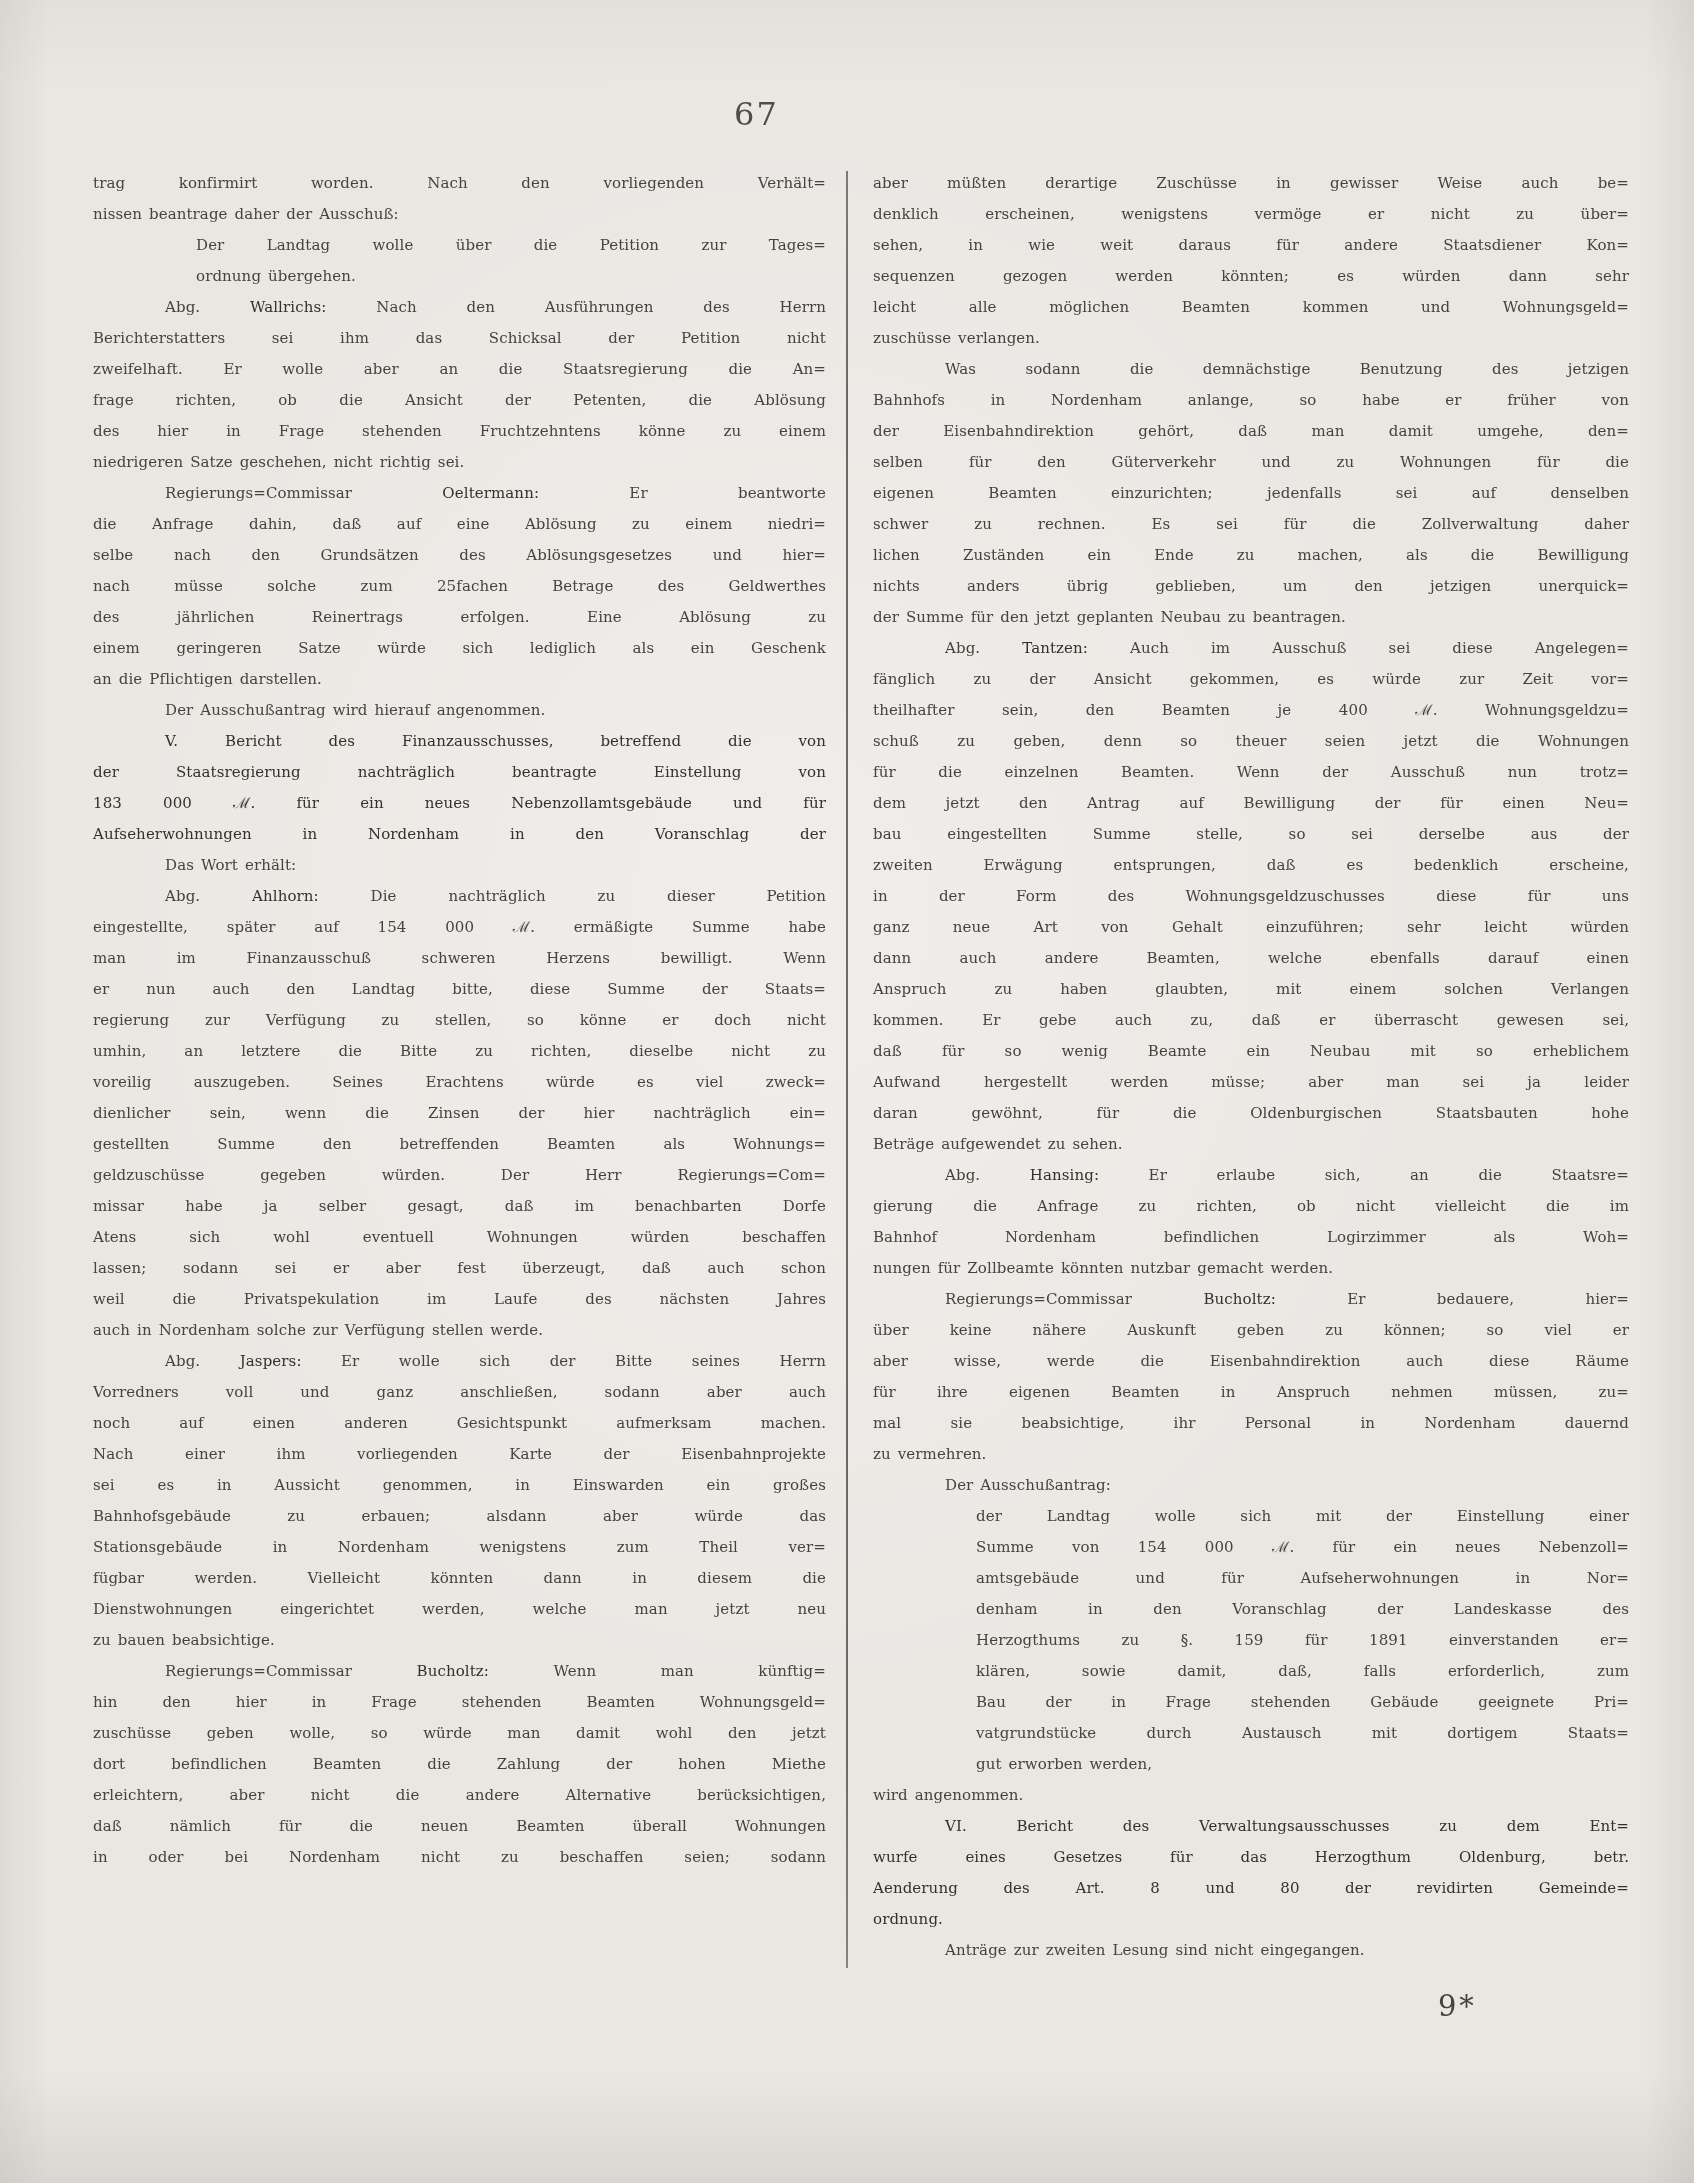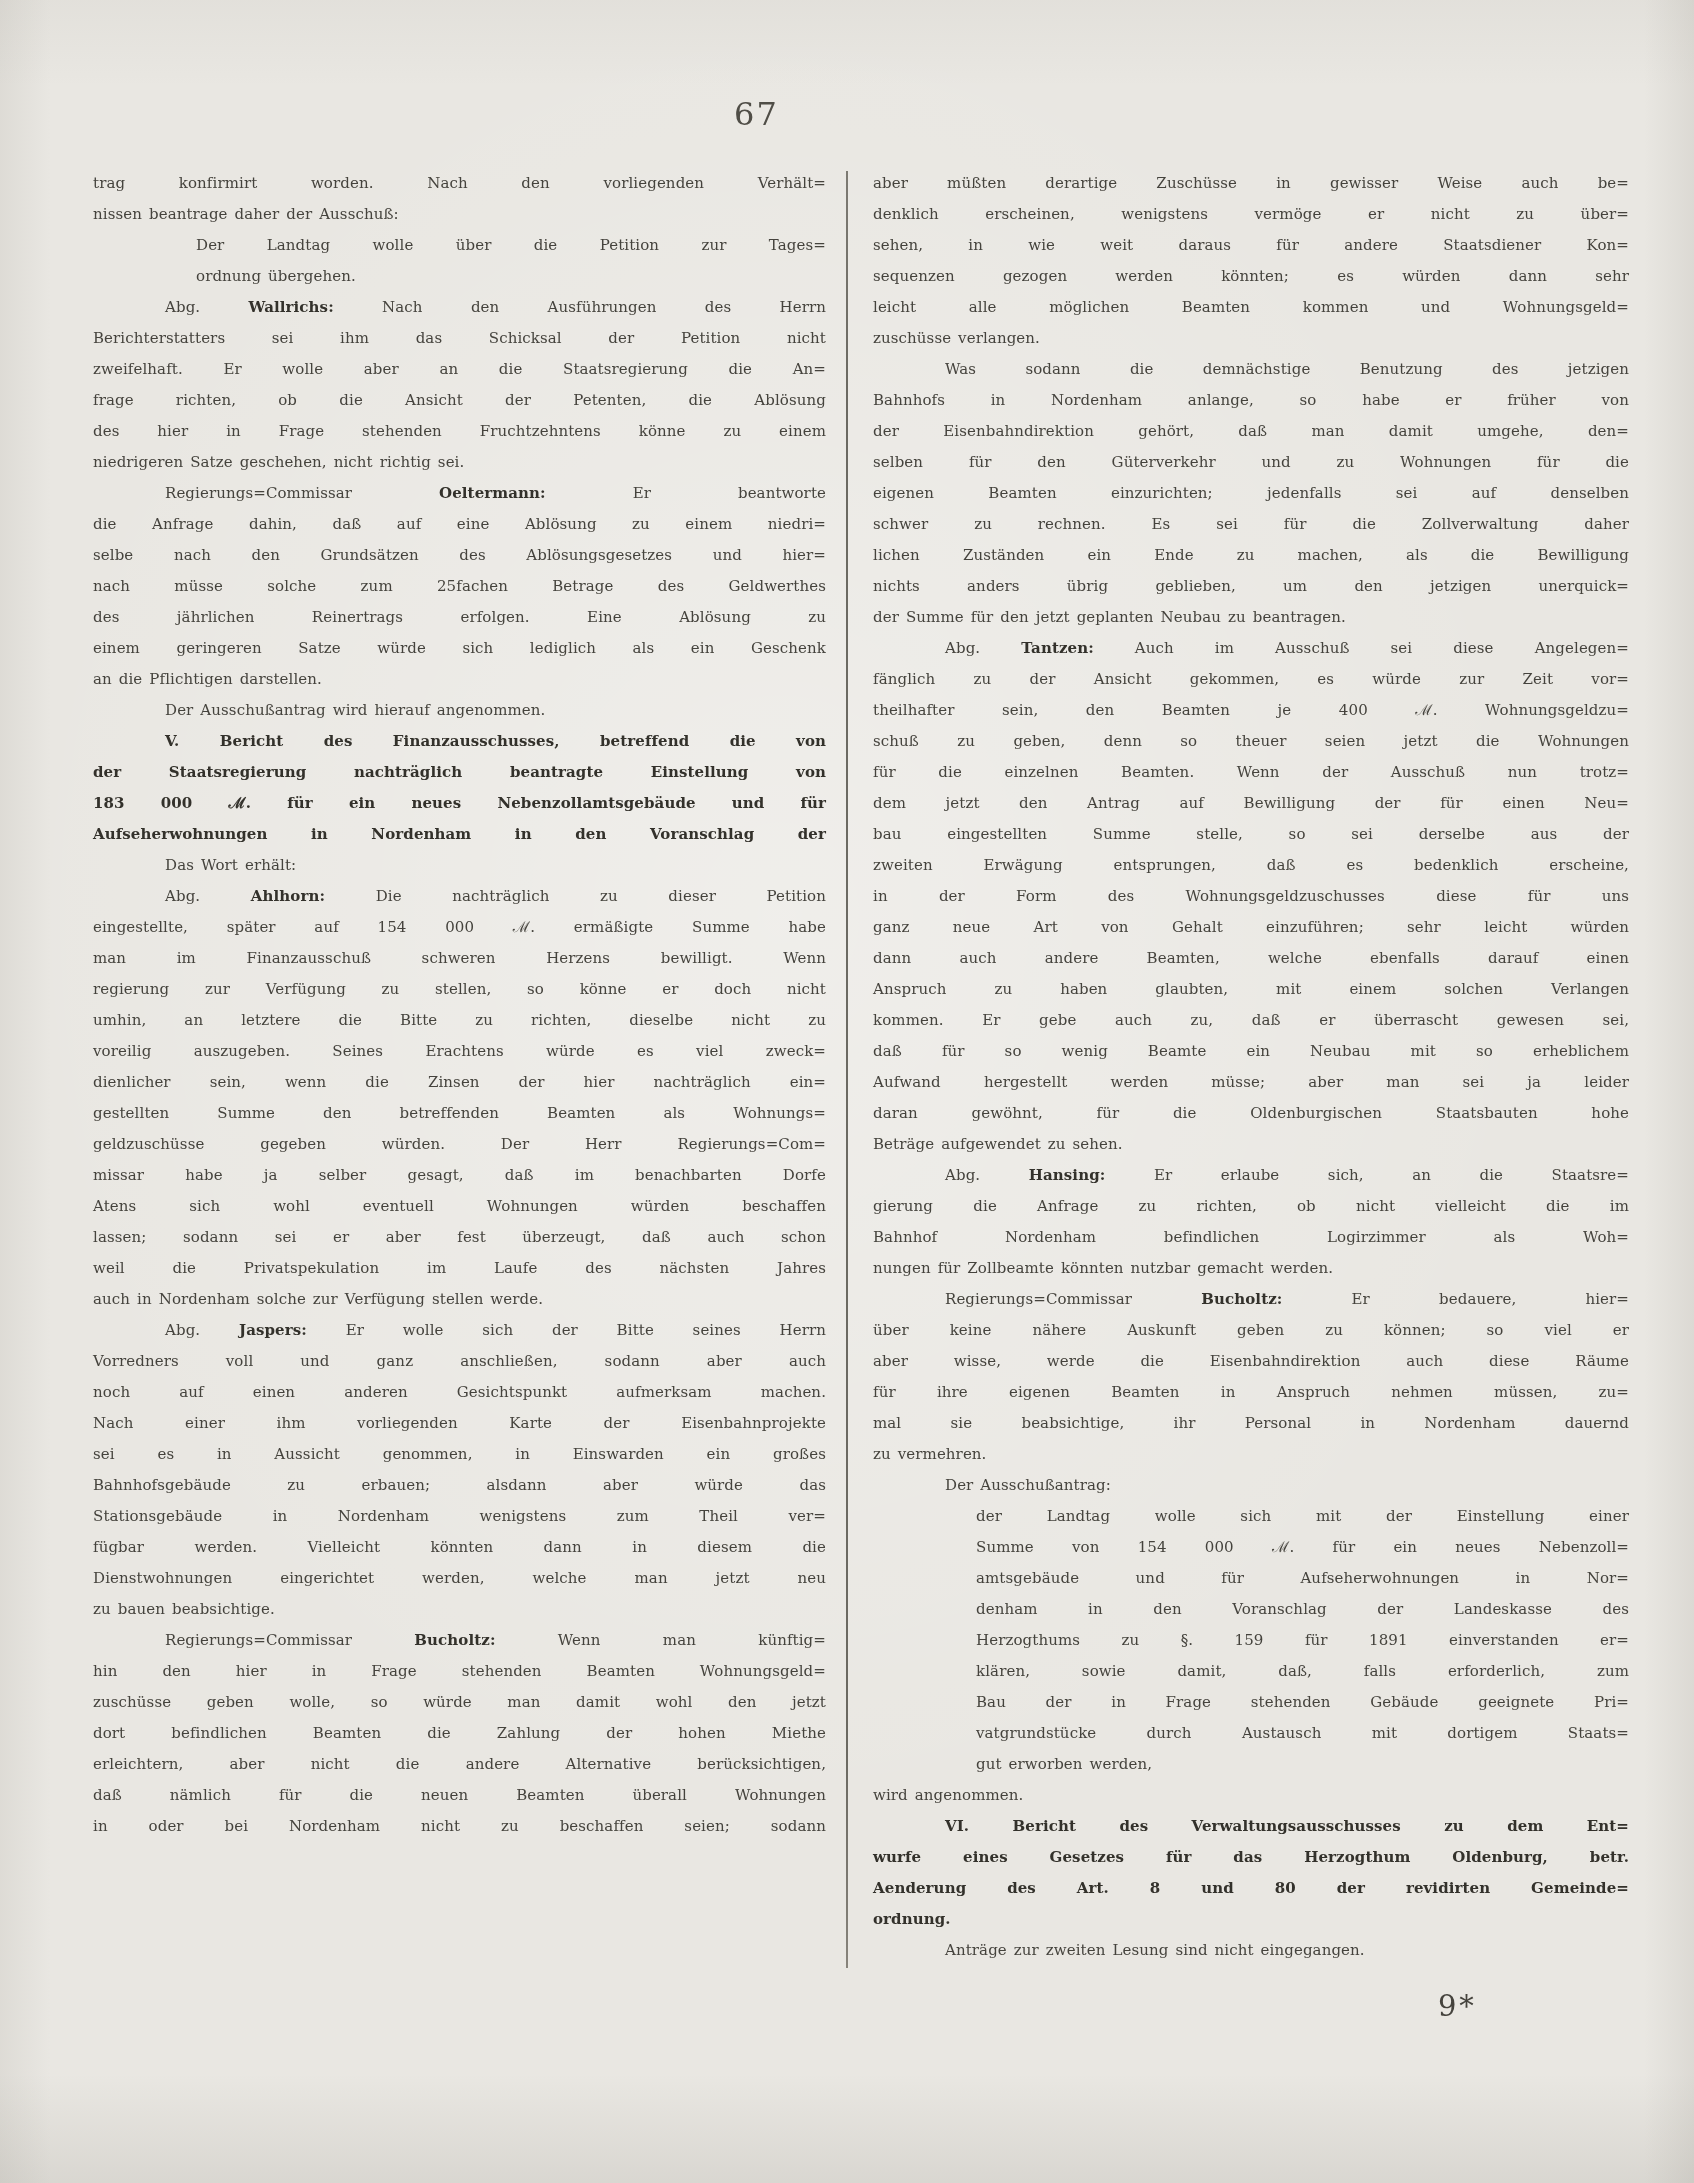--- a/index.html
+++ b/index.html
@@ -46,21 +46,21 @@
     line-height: 31px;
     text-align: justify;
     text-align-last: left;
     letter-spacing: 0.1px;
     word-spacing: 2.1px;
     white-space: normal;
   }
   .tline.fill { text-align-last: justify; }
   .tline.ind1 { padding-left: 72px; }
   .tline.ind2 { padding-left: 103px; }
-  .tline.hbold, .bold-run { font-weight: 700; color: #33312b; }
+  .tline.hbold, .bold-run { font-weight: 400; color: #33312b; }
   .signature-mark {
     position: absolute;
     left: 1438px; top: 1989px;
     font-size: 29px;
     line-height: 34px;
     color: #45433d;
     letter-spacing: 2.8px;
   }
 </style>
 </head>
@@ -104,20 +104,21 @@
         <div class="tline ind0 fill hbold"><span>183 000 ℳ. für ein neues Nebenzollamtsgebäude und für</span></div>
         <div class="tline ind0 fill hbold"><span>Aufseherwohnungen in Nordenham in den Voranschlag der</span></div>
       </div>
       <div>
         <div class="tline ind1"><span>Das Wort erhält:</span></div>
       </div>
       <div>
         <div class="tline ind1 fill"><span>Abg. </span><span class="bold-run">Ahlhorn:</span><span> Die nachträglich zu dieser Petition</span></div>
         <div class="tline ind0 fill"><span>eingestellte, später auf 154 000 ℳ. ermäßigte Summe habe</span></div>
         <div class="tline ind0 fill"><span>man im Finanzausschuß schweren Herzens bewilligt.  Wenn</span></div>
+        <div class="tline ind0 fill"><span>er nun auch den Landtag bitte, diese Summe der Staats=</span></div>
         <div class="tline ind0 fill"><span>regierung zur Verfügung zu stellen, so könne er doch nicht</span></div>
         <div class="tline ind0 fill"><span>umhin, an letztere die Bitte zu richten, dieselbe nicht zu</span></div>
         <div class="tline ind0 fill"><span>voreilig auszugeben.  Seines Erachtens würde es viel zweck=</span></div>
         <div class="tline ind0 fill"><span>dienlicher sein, wenn die Zinsen der hier nachträglich ein=</span></div>
         <div class="tline ind0 fill"><span>gestellten Summe den betreffenden Beamten als Wohnungs=</span></div>
         <div class="tline ind0 fill"><span>geldzuschüsse gegeben würden.  Der Herr Regierungs=Com=</span></div>
         <div class="tline ind0 fill"><span>missar habe ja selber gesagt, daß im benachbarten Dorfe</span></div>
         <div class="tline ind0 fill"><span>Atens sich wohl eventuell Wohnungen würden beschaffen</span></div>
         <div class="tline ind0 fill"><span>lassen; sodann sei er aber fest überzeugt, daß auch schon</span></div>
         <div class="tline ind0 fill"><span>weil die Privatspekulation im Laufe des nächsten Jahres</span></div>

